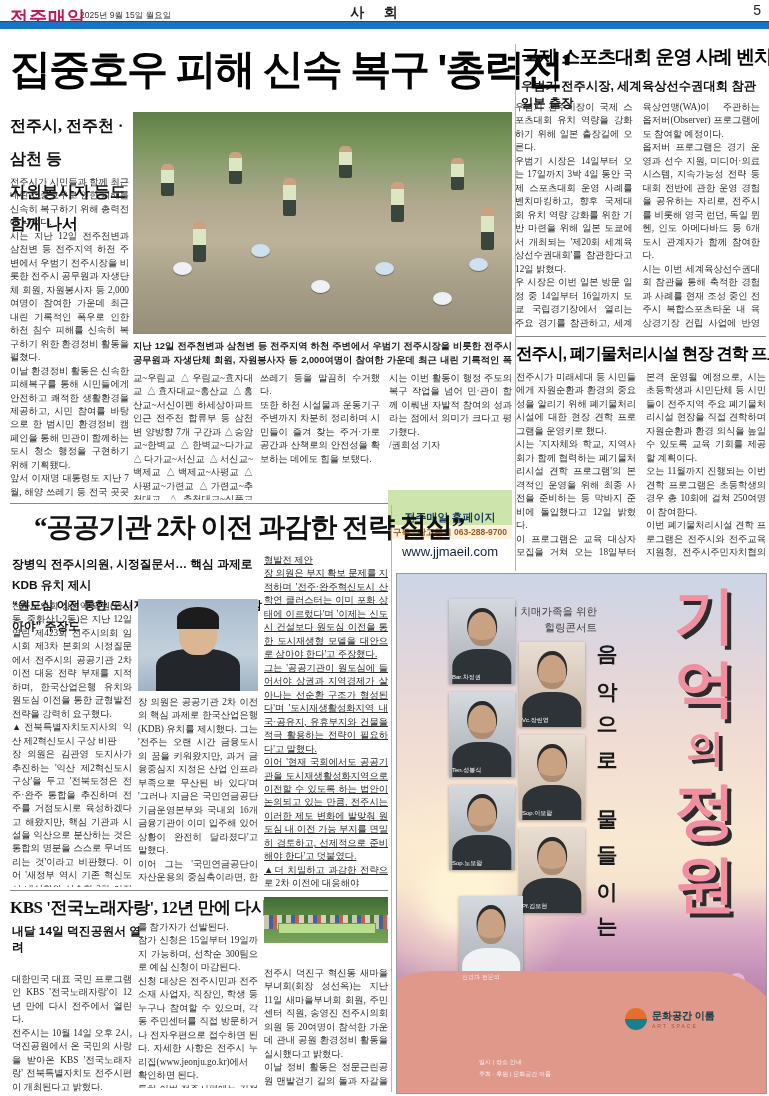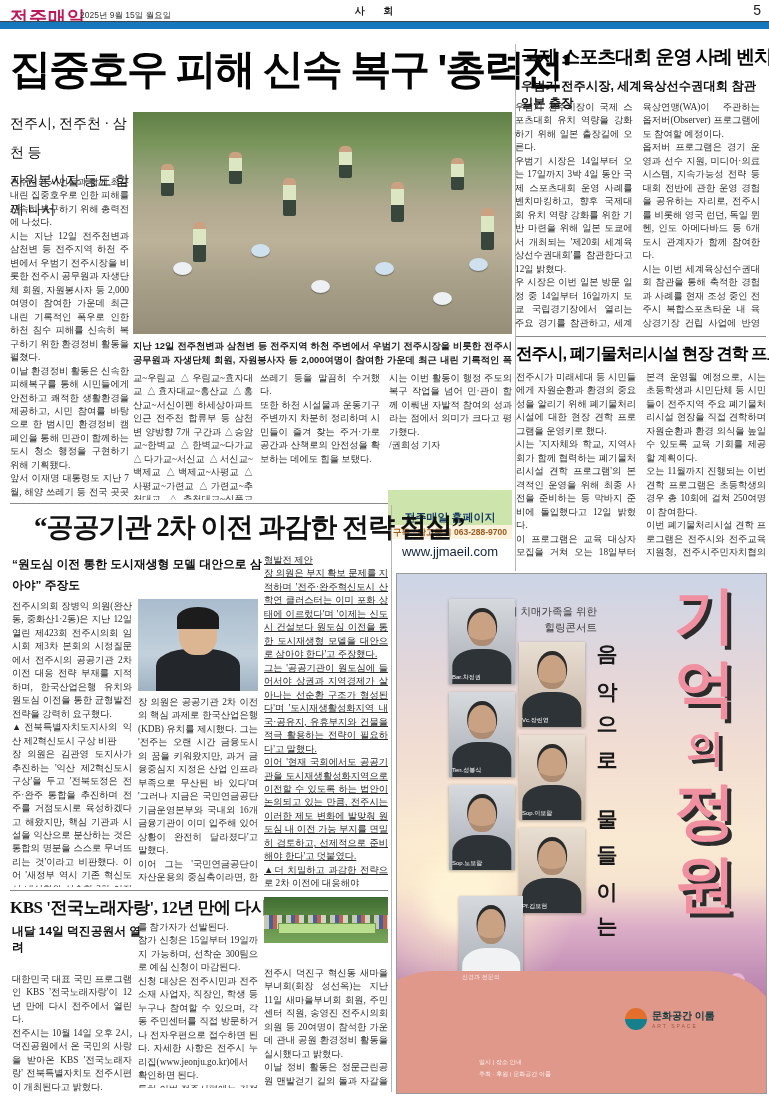--- a/index.html
+++ b/index.html
@@ -8,28 +8,28 @@
   .abs{position:absolute;}
   .sans{font-family:"Liberation Sans",sans-serif;}
   .clip{overflow:hidden;}
   .body-text{font-size:9.3px;line-height:1.45;text-align:justify;white-space:pre-line;color:#2a2a2a;}
   .hr{position:absolute;height:1px;background:#8a8a8a;}
   .vr{position:absolute;width:1px;background:#b5b5b5;}
 
   
   .masthead{left:10px;top:5px;font-size:18px;font-weight:bold;letter-spacing:1px;color:#be185d;}
   .m-date{left:80px;top:10px;font-size:8.5px;color:#333;}
-  .m-section{left:0;top:4px;width:756px;text-align:center;font-size:10px;font-weight:bold;letter-spacing:8px;}
+  .m-section{left:0;top:4px;width:756px;text-align:center;font-size:14px;font-weight:bold;letter-spacing:8px;}
   .m-page{right:8px;top:2px;font-size:14px;color:#222;}
   .head-rule{left:0;top:21px;width:769px;height:7px;border-top:1px solid #444;background:#1677bd;}
 
   
   .main-headline{left:10px;top:42px;width:502px;font-size:41px;font-weight:800;letter-spacing:-2px;
                  color:#050505;text-align:center;white-space:nowrap;}
-  .main-sub{left:10px;top:110px;width:121px;font-size:14px;font-weight:normal;line-height:2.05;color:#111;}
+  .main-sub{left:10px;top:110px;width:121px;font-size:16px;font-weight:bold;line-height:2.05;color:#111;}
   .main-col1{left:10px;top:176px;width:119px;height:324px;}
   .photo{left:133px;top:112px;width:379px;height:222px;overflow:hidden;
          background:linear-gradient(180deg,#5f7f46 0%,#79955b 14%,#93a077 26%,#b1a98f 42%,#bcb29a 58%,#a9a089 76%,#968e79 100%);}
   .person{position:absolute;width:13px;height:32px;border-radius:5px 5px 2px 2px;
           background:linear-gradient(180deg,#caa282 0 18%,#dde6c2 18% 58%,#39463c 58% 100%);}
   .sack{position:absolute;width:19px;height:13px;border-radius:50%;background:#eef1f4;box-shadow:0 1px 1px rgba(0,0,0,.35);}
   .sack.b{background:#cfe0ee;}
   .caption{left:133px;top:339px;width:379px;height:29px;font-size:9.3px;font-weight:bold;line-height:1.55;
            text-align:justify;color:#222;}
   .main-col2{left:133px;top:372px;width:120px;height:128px;}
@@ -185,20 +185,21 @@
   <div class="abs waste-headline sans">전주시, 폐기물처리시설 현장 견학 프로그램 운영</div>
   <div class="abs waste-body body-text clip">전주시가 미래세대 등 시민들에게 자원순환과 환경의 중요성을 알리기 위해 폐기물처리시설에 대한 현장 견학 프로그램을 운영키로 했다.
 시는 '지자체와 학교, 지역사회가 함께 협력하는 폐기물처리시설 견학 프로그램'의 본격적인 운영을 위해 최종 사전을 준비하는 등 막바지 준비에 돌입했다고 12일 밝혔다.
 이 프로그램은 교육 대상자 모집을 거쳐 오는 18일부터 본격 운영될 예정으로, 시는 초등학생과 시민단체 등 시민들이 전주지역 주요 폐기물처리시설 현장을 직접 견학하며 자원순환과 환경 의식을 높일 수 있도록 교육 기회를 제공할 계획이다.
 오는 11월까지 진행되는 이번 견학 프로그램은 초등학생의 경우 총 10회에 걸쳐 250여명이 참여한다.
 이번 폐기물처리시설 견학 프로그램은 전주시와 전주교육지원청, 전주시주민자치협의회, 전주시니어클럽, 완산시민경찰연합회 등 5개 기관의 협약을 통해 이뤄진다. 프로그램은 전주시가 총괄 기획하고, 전주교육지원청과 주민자치협의회는 교육대상자 모집과 이동을 지원한다.
 또 전주시니어클럽은 환경 강사 역할을 맡아 견학을 이끌며, 완산시민경찰연합회는 현장 견학 운영시 인원을 관리하게 된다.  /권희성 기자</div>
 
   <div class="abs council-headline">“공공기관 2차 이전 과감한 전략 절실”</div>
   <div class="abs council-sub sans">
+    <div>장병익 전주시의원, 시정질문서… 핵심 과제로 KDB 유치 제시</div>
     <div>“원도심 이전 통한 도시재생형 모델 대안으로 삼아야” 주장도</div>
   </div>
   <div class="abs council-col1 body-text clip">전주시의회 장병익 의원(완산동, 중화산1·2동)은 지난 12일 열린 제423회 전주시의회 임시회 제3차 본회의 시정질문에서 전주시의 공공기관 2차 이전 대응 전략 부재를 지적하며, 한국산업은행 유치와 원도심 이전을 통한 균형발전 전략을 강력히 요구했다.
 ▲전북특별자치도지사의 익산 제2혁신도시 구상 비판
 장 의원은 김관영 도지사가 추진하는 '익산 제2혁신도시 구상'을 두고 '전북도정은 전주·완주 통합을 추진하며 전주를 거점도시로 육성하겠다고 해왔지만, 핵심 기관과 시설을 익산으로 분산하는 것은 통합의 명분을 스스로 무너뜨리는 것'이라고 비판했다. 이어 '새정부 역시 기존 혁신도시 내실화와 신속한 2차 이전에 방점을 두고 있다'며 '익산 제2혁신도시는 정부 기조와도 상충되고 지역 갈등을 유발할 수 있는 잘못된 전략'이라고 지적했다.
 ▲금융중심지 실현을 위한 한국산업은행 유치 강조</div>
   <div class="abs council-photo">
     <div class="suit"></div>
     <div class="head"></div>
     <div class="hair"></div>

